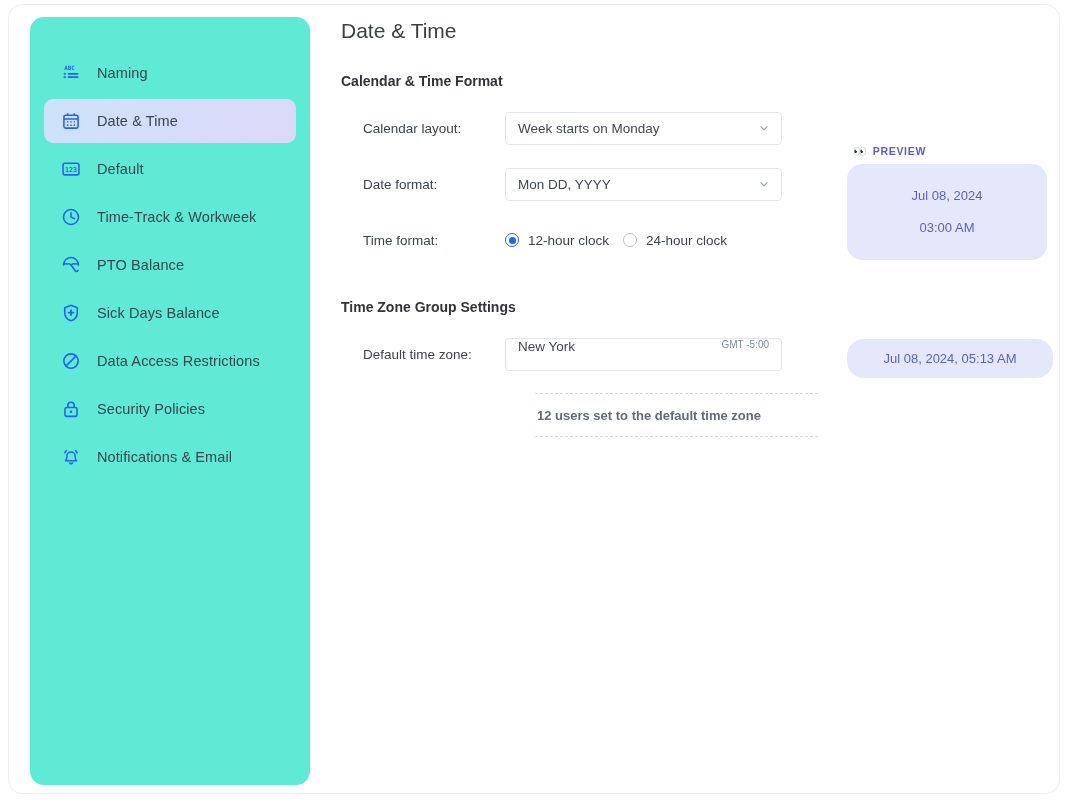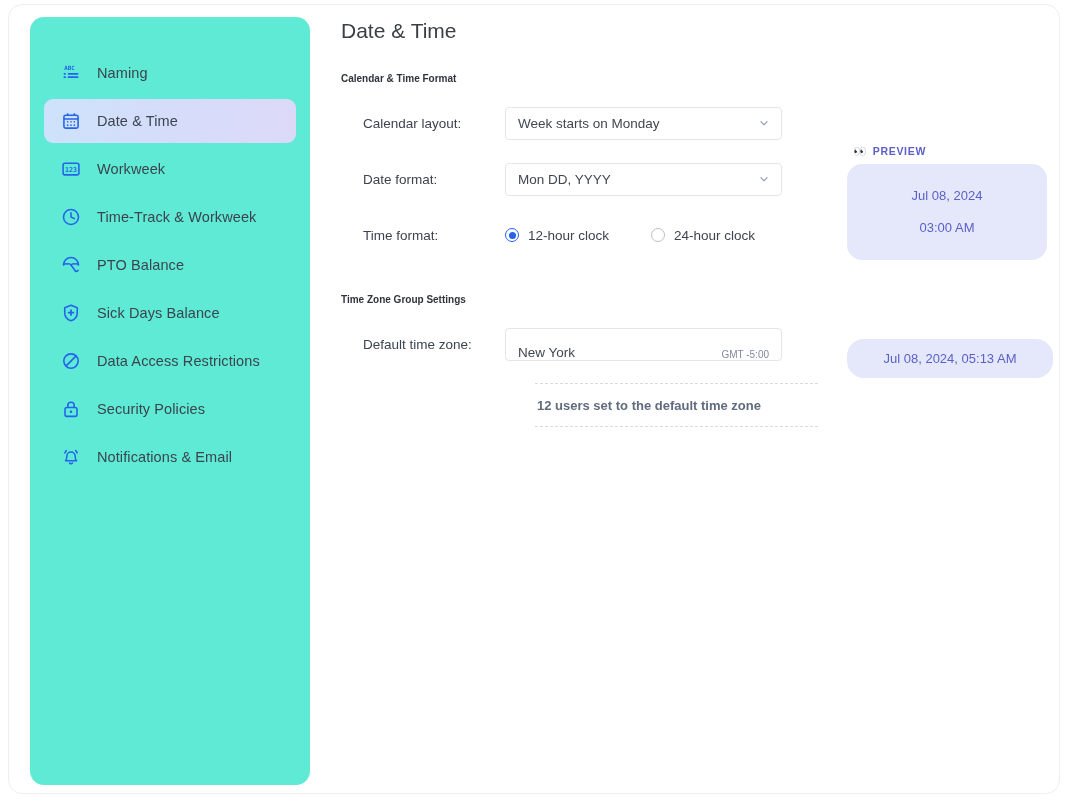--- a/index.html
+++ b/index.html
@@ -88,21 +88,21 @@
     bottom: 0;
     padding: 14px 0 0 14px;
   }
   .page-title {
     font-size: 21px;
     color: #3a3f46;
     margin: 0 0 30px 8px;
     font-weight: 400;
   }
   .section-title {
-    font-size: 10px;
+    font-size: 14px;
     font-weight: bold;
     color: #2f343b;
     margin: 0 0 22px 8px;
   }
   .section-title.second {
     margin-top: 42px;
   }
 
   .form-row {
     display: flex;
@@ -144,40 +144,40 @@
     color: #9aa6b8;
     display: flex;
   }
   .tz-box {
     position: relative;
     height: 33px;
     border: 1px solid #e3e5e9;
     border-radius: 4px;
     background: #fff;
     display: flex;
-    align-items: flex-end;
+    align-items: flex-start;
     justify-content: space-between;
     padding: 0 12px;
     box-sizing: border-box;
     font-size: 13.5px;
     color: #414751;
     cursor: pointer;
     gap: 27px;
   }
   .tz-offset {
     color: #7c8characters;
     color: #7e8a9c;
     font-size: 10px;
   }
 
   
   .radio-group {
     display: flex;
     align-items: center;
-    gap: 42px;
+    gap: 14px;
     width: 320px;
     text-align: center;
   }
   .radio-opt {
     display: flex;
     align-items: center;
     cursor: pointer;
   }
   .radio-mark {
     width: 14px;
@@ -310,21 +310,21 @@
         <span class="nav-label">Date &amp; Time</span>
       </li>
 
       <li class="nav-item">
         <span class="nav-icon">
           <svg width="20" height="20" viewBox="0 0 24 24" fill="none" stroke="currentColor" stroke-width="1.9">
             <rect x="2.5" y="5" width="19" height="14" rx="2.2"></rect>
             <text x="12" y="15" font-size="8" font-family="monospace" fill="currentColor" stroke="none" text-anchor="middle" font-weight="bold">123</text>
           </svg>
         </span>
-        <span class="nav-label">Workweek</span>
+        <span class="nav-label">Default</span>
       </li>
 
       <li class="nav-item">
         <span class="nav-icon">
           <svg width="20" height="20" viewBox="0 0 24 24" fill="none" stroke="currentColor" stroke-width="1.9" stroke-linecap="round">
             <circle cx="12" cy="12" r="9"></circle>
             <polyline points="12,6.8 12,12 16,14"></polyline>
           </svg>
         </span>
         <span class="nav-label">Time-Track &amp; Workweek</span>

